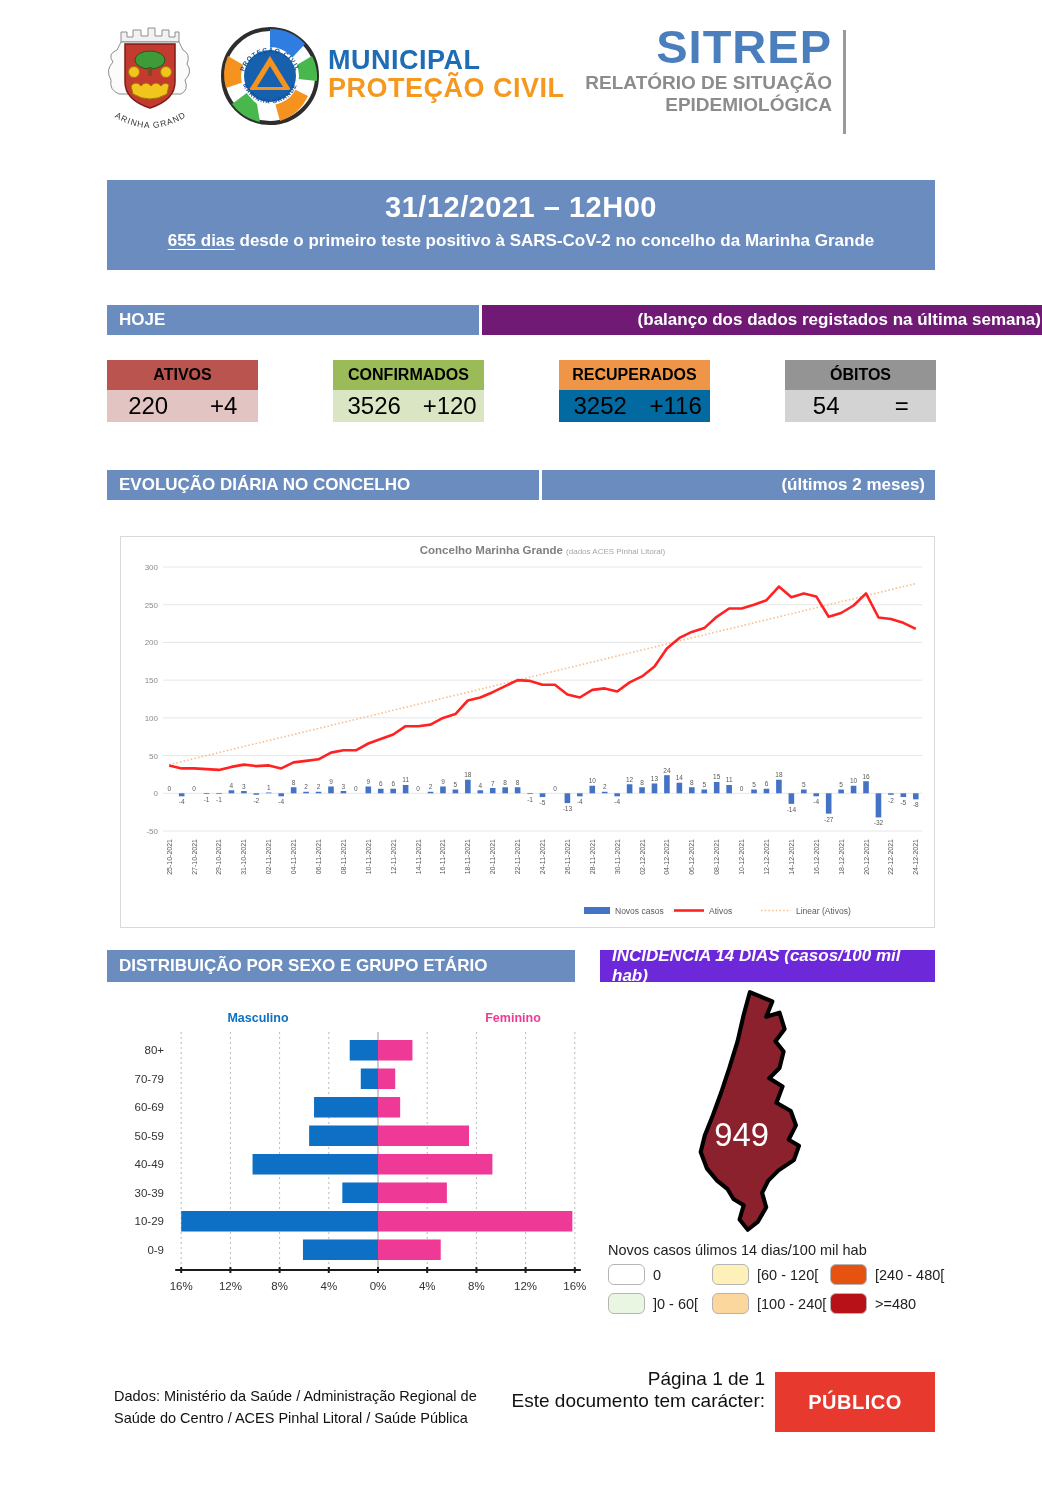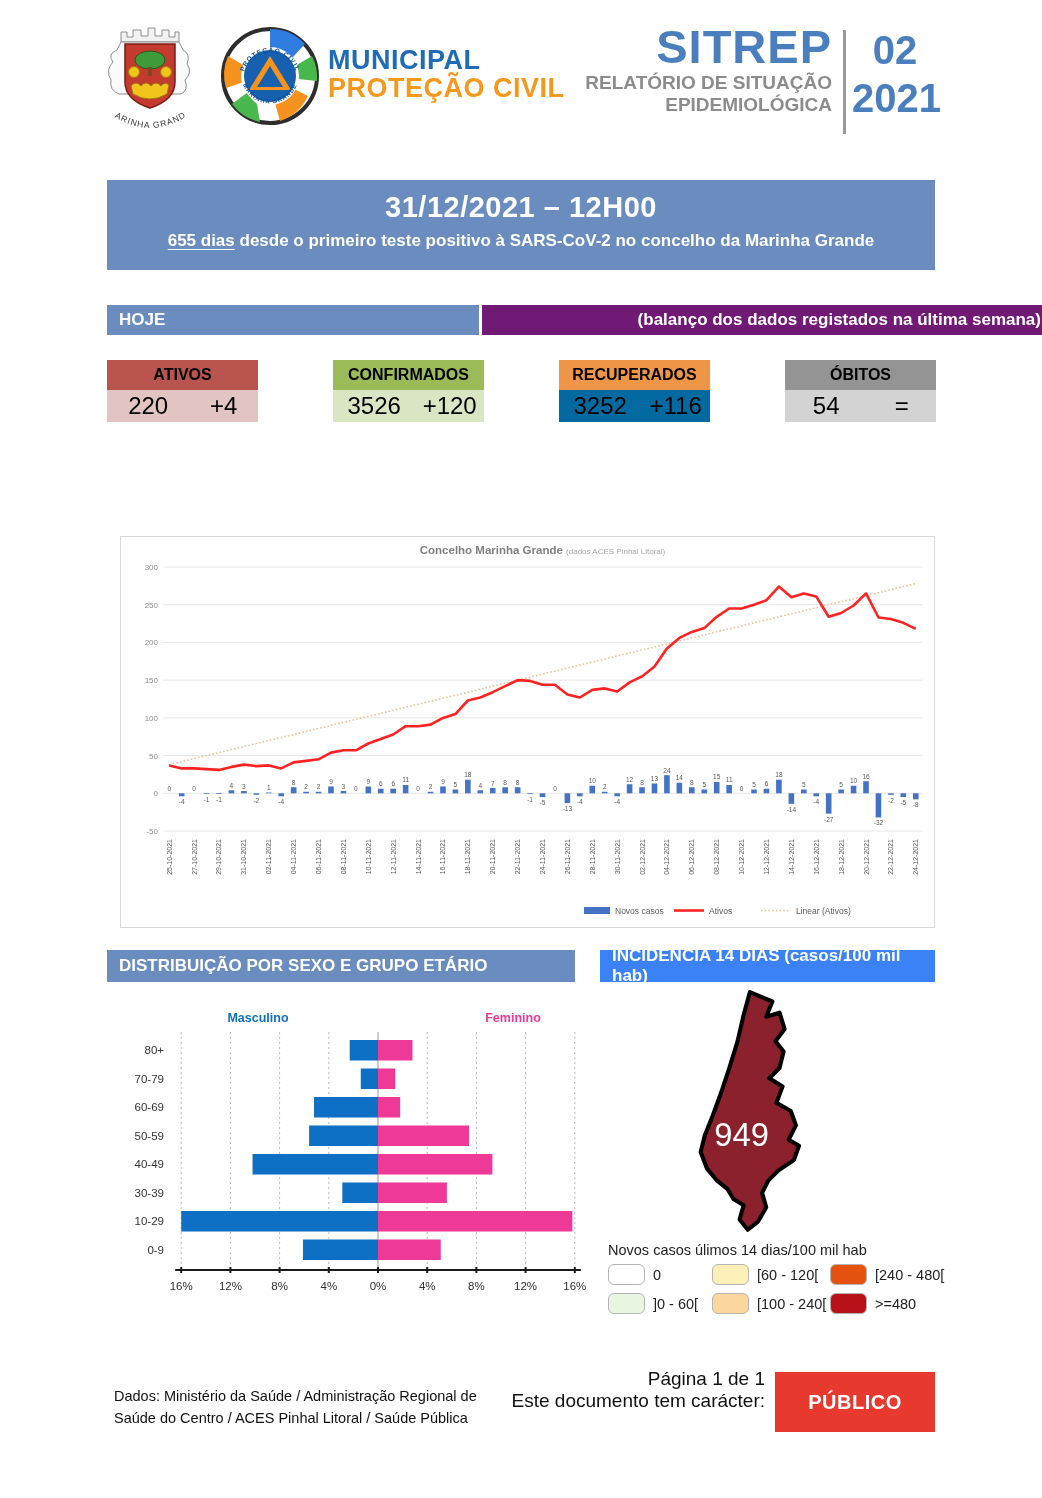--- a/index.html
+++ b/index.html
@@ -107,24 +107,20 @@
     <div class="l2">MUNICIPAL</div>
     <div class="l3">PROTEÇÃO CIVIL</div>
   </div>
 
   <div class="sitrep-block">
     <div class="sitrep-title">SITREP</div>
     <div class="sitrep-sub">RELATÓRIO DE SITUAÇÃO</div>
     <div class="sitrep-sub">EPIDEMIOLÓGICA</div>
   </div>
   <div class="vdivider"></div>
-  <div class="report-num">
-    <div>02</div>
-    <div>2021</div>
-  </div>
 
   <div class="banner" style="background: rgb(107, 140, 190);">
     <div class="dt">31/12/2021 – 12H00</div>
     <div class="sub"><u>655 dias</u><span> desde o primeiro teste positivo à SARS-CoV-2 no concelho da Marinha Grande</span></div>
   </div>
 
   <div class="bar-row" style="left:107px; top:305px; width:944px; height:30px;">
     <div class="blue-bar bar-left" style="flex: 0 0 372px; background: rgb(107, 140, 190);">HOJE</div>
     <div class="blue-bar bar-right" style="flex: 1 1 0%; background: #701a75;">(balanço dos dados registados na última semana)</div>
   </div>
@@ -151,20 +147,24 @@
       </div>
   </div>
   <div class="stat" style="left:785px;">
     <div class="hd" style="background: rgb(148, 148, 148);">ÓBITOS</div>
     <div class="bd" style="background: rgb(211, 211, 211);">
         <span class="v">54</span>
         <span class="d">=</span>
       </div>
   </div>
 
+  <div class="bar-row" style="left:107px; top:470px; width:828px; height:30px;">
+    <div class="blue-bar bar-left" style="flex: 0 0 432px; background: rgb(107, 140, 190);">EVOLUÇÃO DIÁRIA NO CONCELHO</div>
+    <div class="blue-bar bar-right" style="flex: 1 1 0%; background: rgb(107, 140, 190);">(últimos 2 meses)</div>
+  </div>
 
   <div class="chart-panel" id="evo-chart"><svg viewBox="0 0 813 390" width="813" height="390">
         <text x="421.5" y="17" text-anchor="middle"><tspan font-size="11.5" font-weight="bold" fill="#808080">Concelho Marinha Grande </tspan><tspan font-size="8" fill="#a6a6a6">(dados ACES Pinhal Litoral)</tspan></text>
         <line x1="42" x2="801" y1="30" y2="30" stroke="#e6e6e6" stroke-width="1"></line>
         <text x="37" y="33" font-size="8" fill="#8c8c8c" text-anchor="end">300</text>
         <line x1="42" x2="801" y1="67.71428571428572" y2="67.71428571428572" stroke="#e6e6e6" stroke-width="1"></line>
         <text x="37" y="70.71428571428572" font-size="8" fill="#8c8c8c" text-anchor="end">250</text>
         <line x1="42" x2="801" y1="105.42857142857143" y2="105.42857142857143" stroke="#e6e6e6" stroke-width="1"></line>
         <text x="37" y="108.42857142857143" font-size="8" fill="#8c8c8c" text-anchor="end">200</text>
         <line x1="42" x2="801" y1="143.14285714285714" y2="143.14285714285714" stroke="#e6e6e6" stroke-width="1"></line>
@@ -331,21 +331,21 @@
         <line x1="553" y1="373.5" x2="583" y2="373.5" stroke="#ff2222" stroke-width="2.6"></line>
         <text x="588" y="377" font-size="8.5" fill="#595959">Ativos</text>
         <line x1="640" y1="373.5" x2="670" y2="373.5" stroke="#f6bd8d" stroke-width="1.6" stroke-dasharray="1.5 2.2"></line>
         <text x="675" y="377" font-size="8.5" fill="#595959">Linear (Ativos)</text>
       </svg></div>
 
   <div class="bar-row" style="left:107px; top:950px; width:468px; height:32px;">
     <div class="blue-bar bar-left" style="flex: 1 1 0%; background: rgb(107, 140, 190);">DISTRIBUIÇÃO POR SEXO E GRUPO ETÁRIO</div>
   </div>
   <div class="bar-row" style="left:600px; top:950px; width:335px; height:32px;">
-    <div class="blue-bar bar-left" style="flex: 1 1 0%; background: #3b82f6;">INCIDÊNCIA 14 DIAS (casos/100 mil hab)</div>
+    <div class="blue-bar bar-left" style="flex: 1 1 0%; background: #6d28d9; font-style: italic;">INCIDÊNCIA 14 DIAS (casos/100 mil hab)</div>
   </div>
 
   <div class="pyr-wrap" id="pyr-chart"><svg viewBox="0 0 474 302" width="474" height="302">
         <text x="142" y="16" font-size="12.5" font-weight="bold" fill="#0d70c4" text-anchor="middle">Masculino</text>
         <text x="397" y="16" font-size="12.5" font-weight="bold" fill="#ee3a96" text-anchor="middle">Feminino</text>
         <line x1="65.19999999999999" x2="65.19999999999999" y1="26" y2="262" stroke="#b9b9b9" stroke-width="1" stroke-dasharray="2 3"></line>
         <line x1="114.39999999999998" x2="114.39999999999998" y1="26" y2="262" stroke="#b9b9b9" stroke-width="1" stroke-dasharray="2 3"></line>
         <line x1="163.6" x2="163.6" y1="26" y2="262" stroke="#b9b9b9" stroke-width="1" stroke-dasharray="2 3"></line>
         <line x1="212.8" x2="212.8" y1="26" y2="262" stroke="#b9b9b9" stroke-width="1" stroke-dasharray="2 3"></line>
         <line x1="262" x2="262" y1="26" y2="262" stroke="#9a9a9a" stroke-width="1" stroke-dasharray="none"></line>

